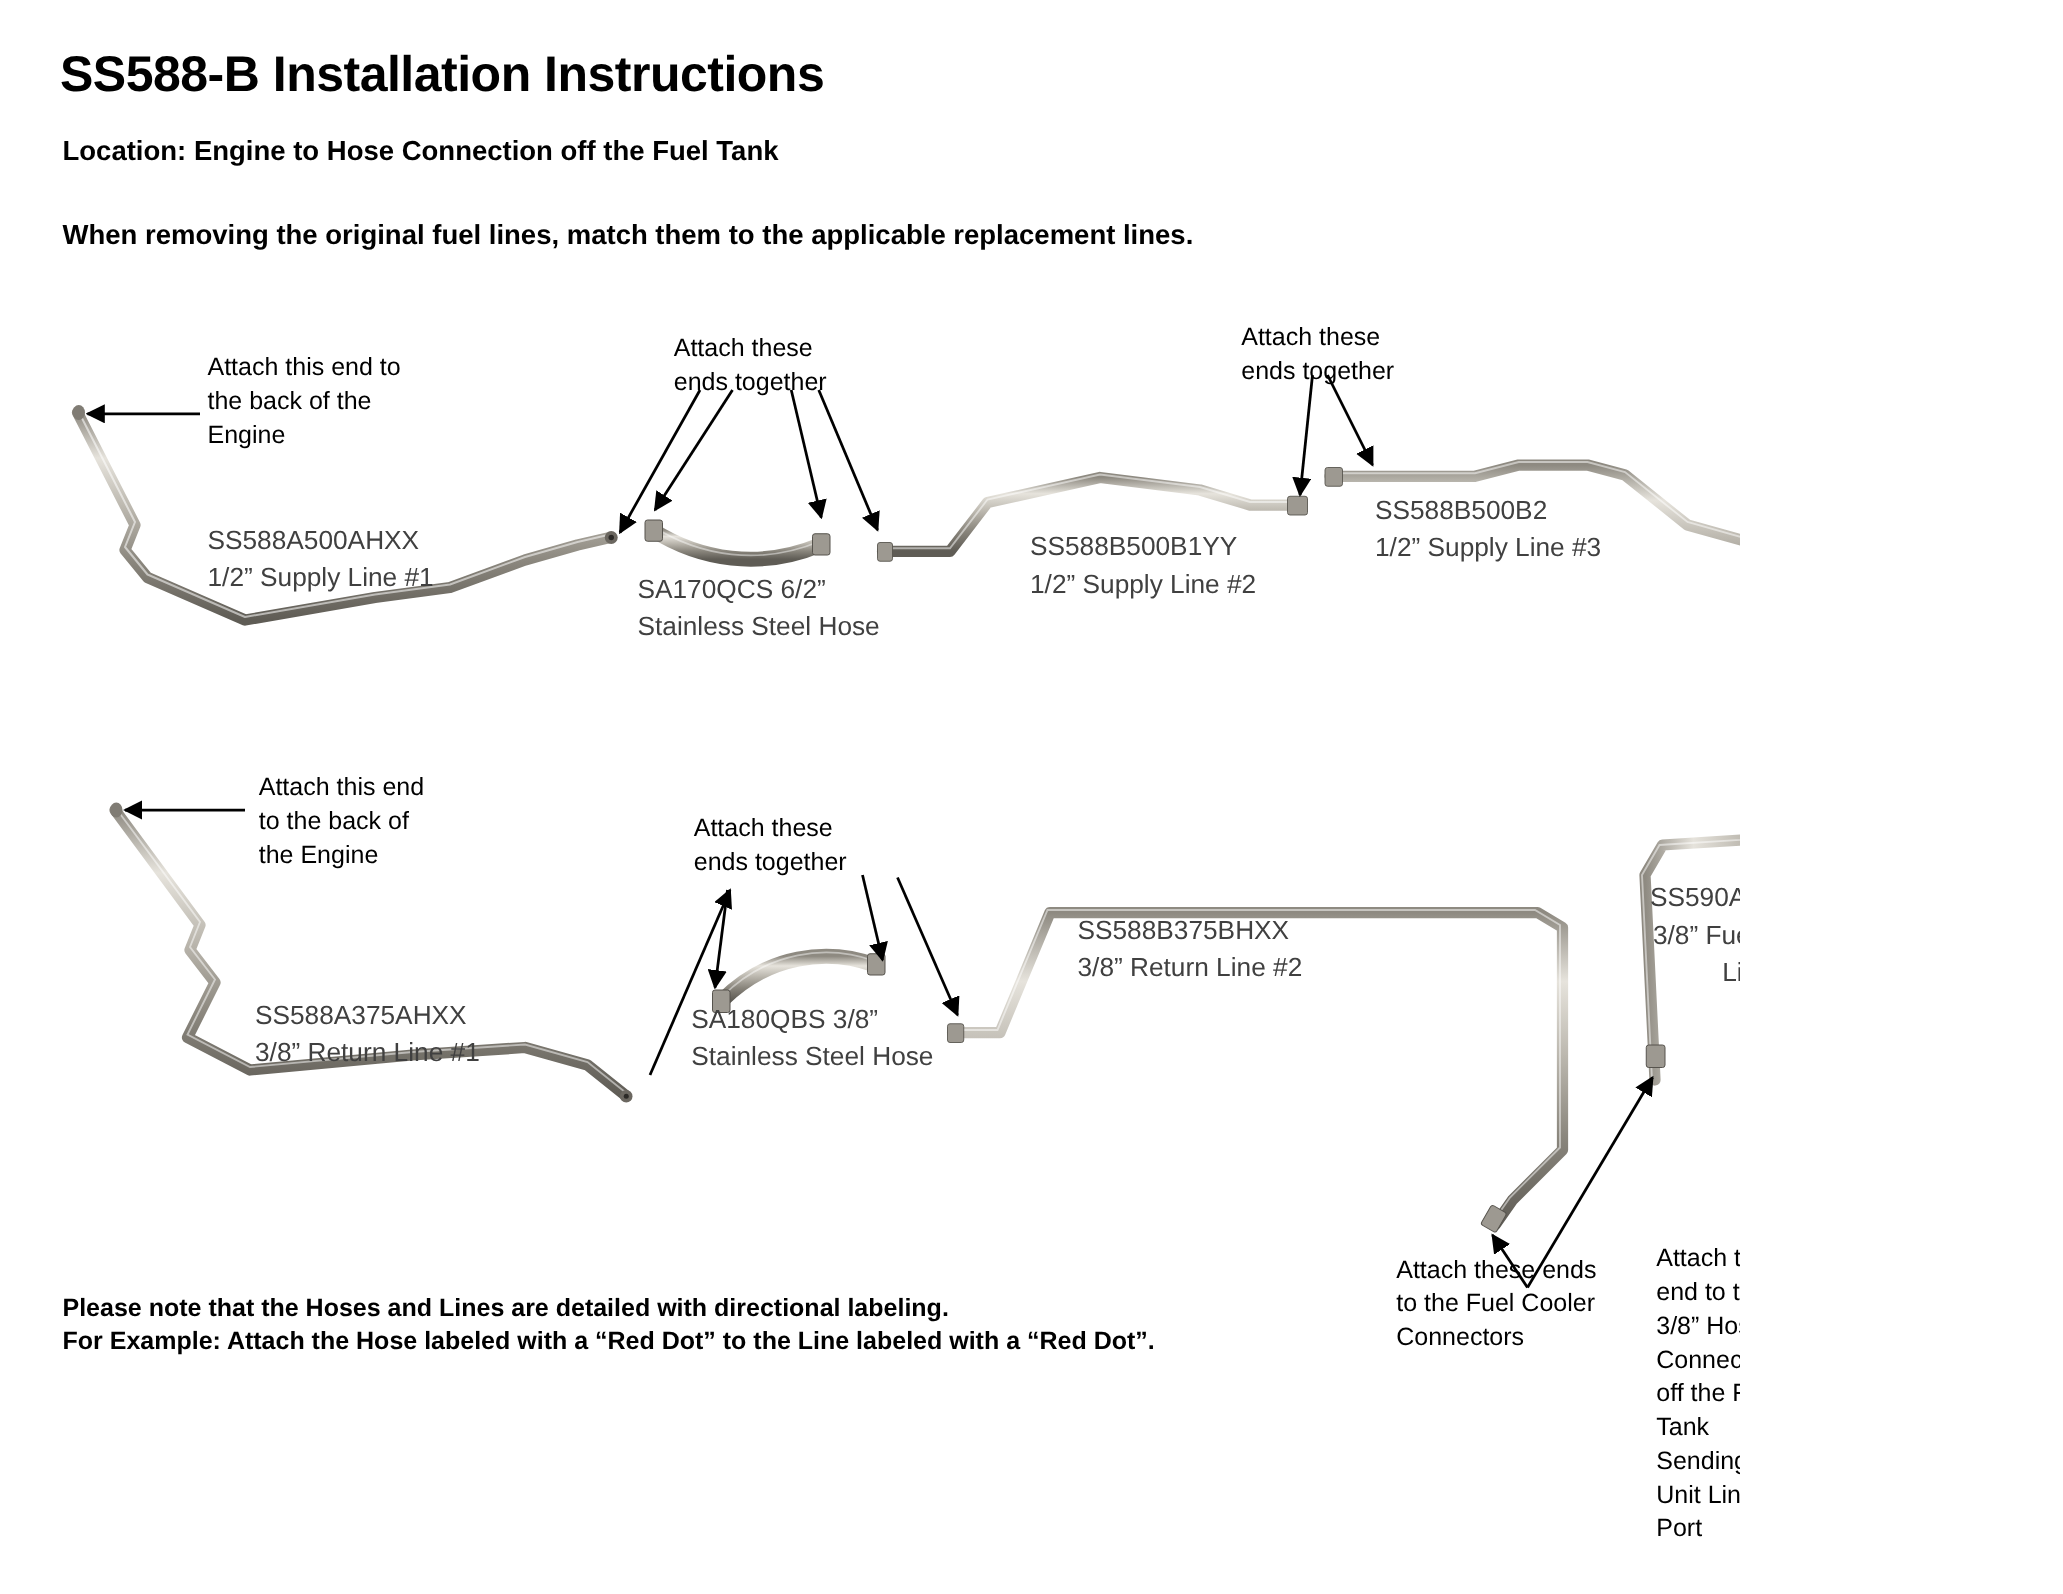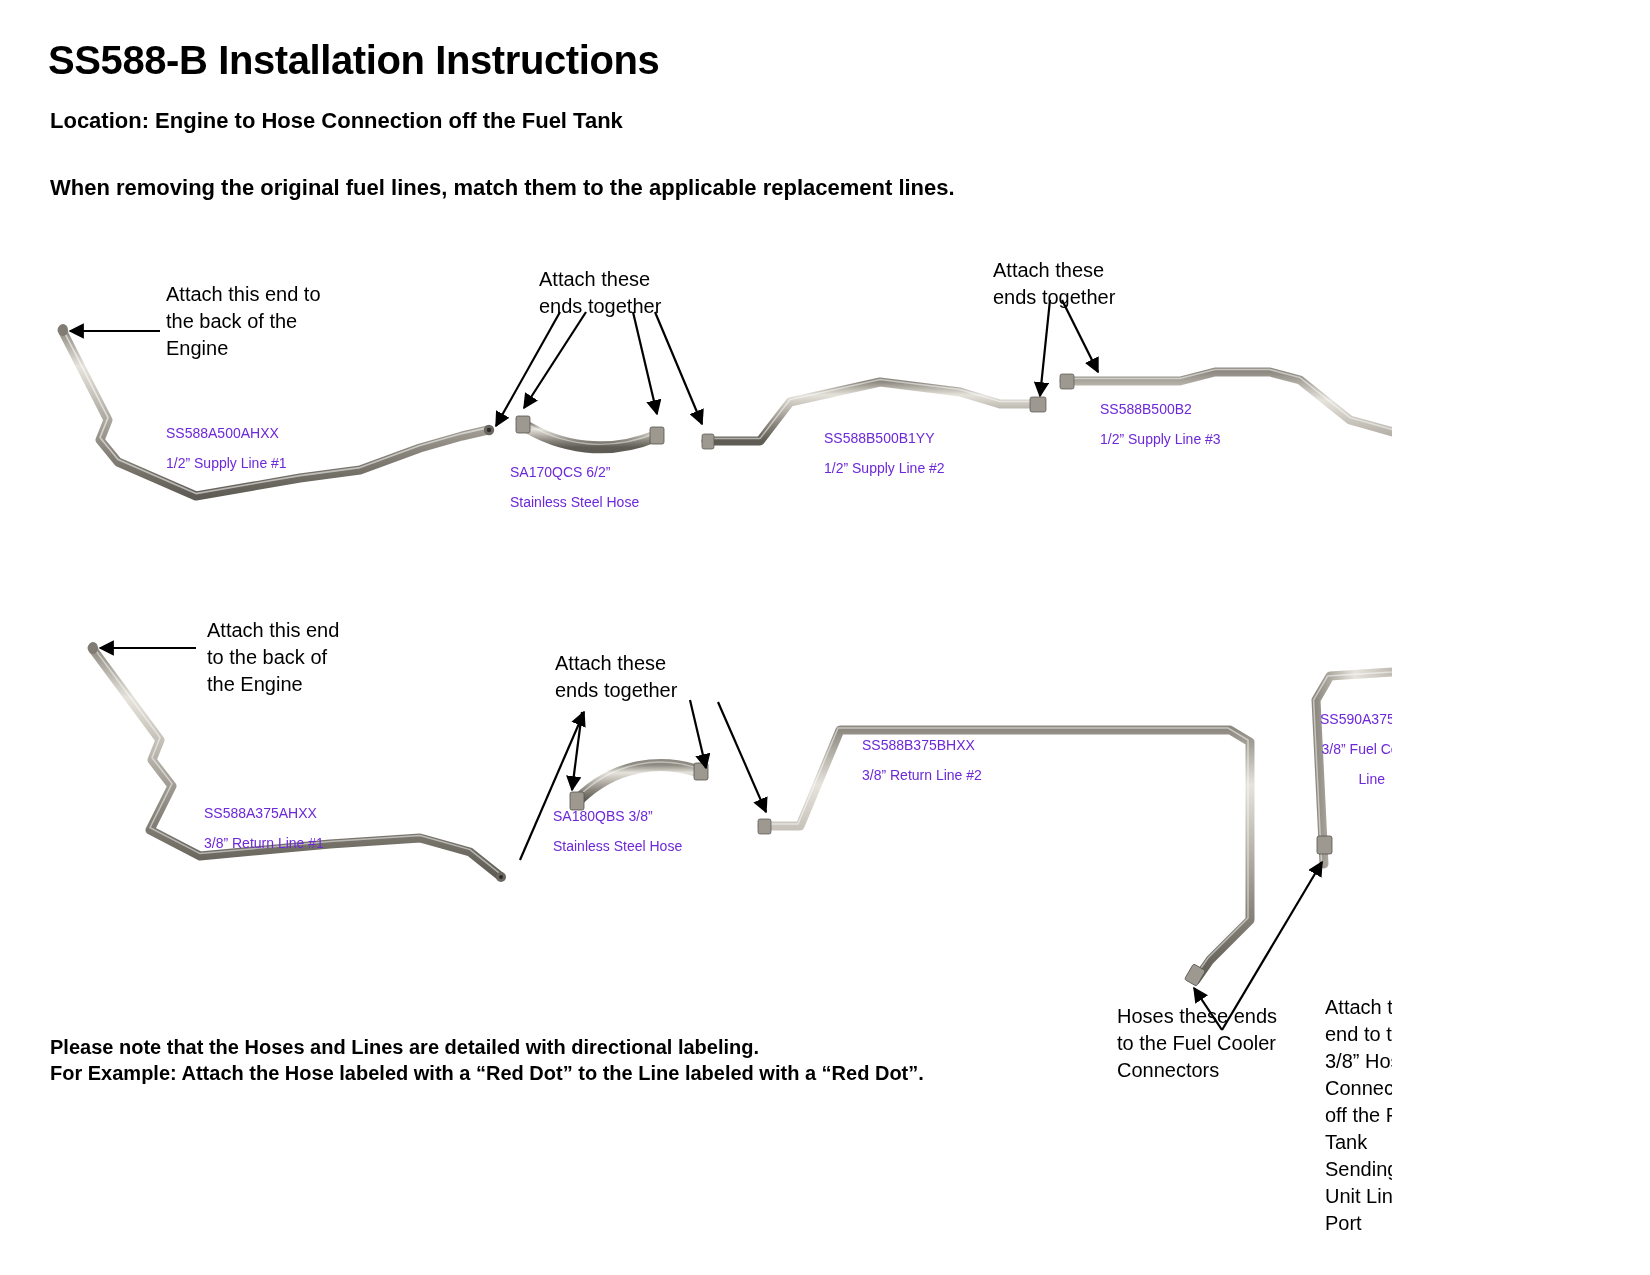--- a/index.html
+++ b/index.html
@@ -55,23 +55,23 @@
 
   .note {
     position: absolute;
     font-size: 20px;
     line-height: 27px;
     color: #000;
     white-space: pre-line;
   }
   .partlabel {
     position: absolute;
-    font-size: 14px;
+    font-size: 21px;
     line-height: 30px;
-    color: #6d28d9;
+    color: #404040;
     white-space: pre-line;
   }
 
   
   .art {
     position: absolute;
     left: 0;
     top: 0;
     width: 1650px;
     height: 1275px;
@@ -266,21 +266,21 @@
   <div class="partlabel" style="left:553px; top:801px;">SA180QBS 3/8”
 Stainless Steel Hose</div>
 
   <div class="partlabel" style="left:862px; top:730px;">SS588B375BHXX
 3/8” Return Line #2</div>
 
   <div class="partlabel" style="left:1320px; top:704px;text-align:center;">SS590A375HXX
 3/8” Fuel Cooler
 Line</div>
 
-  <div class="note" style="left:1117px; top:1003px;">Hoses these ends
+  <div class="note" style="left:1117px; top:1003px;">Attach these ends
 to the Fuel Cooler
 Connectors</div>
 
   <div class="note" style="left:1325px; top:994px;">Attach this end to the
 3/8” Hose Connection
 off the Fuel Tank
 Sending Unit Line Port</div>
 
   <div class="footer footer-1">Please note that the Hoses and Lines are detailed with directional labeling.</div>
   <div class="footer footer-2">For Example: Attach the Hose labeled with a “Red Dot” to the Line labeled with a “Red Dot”.</div>

